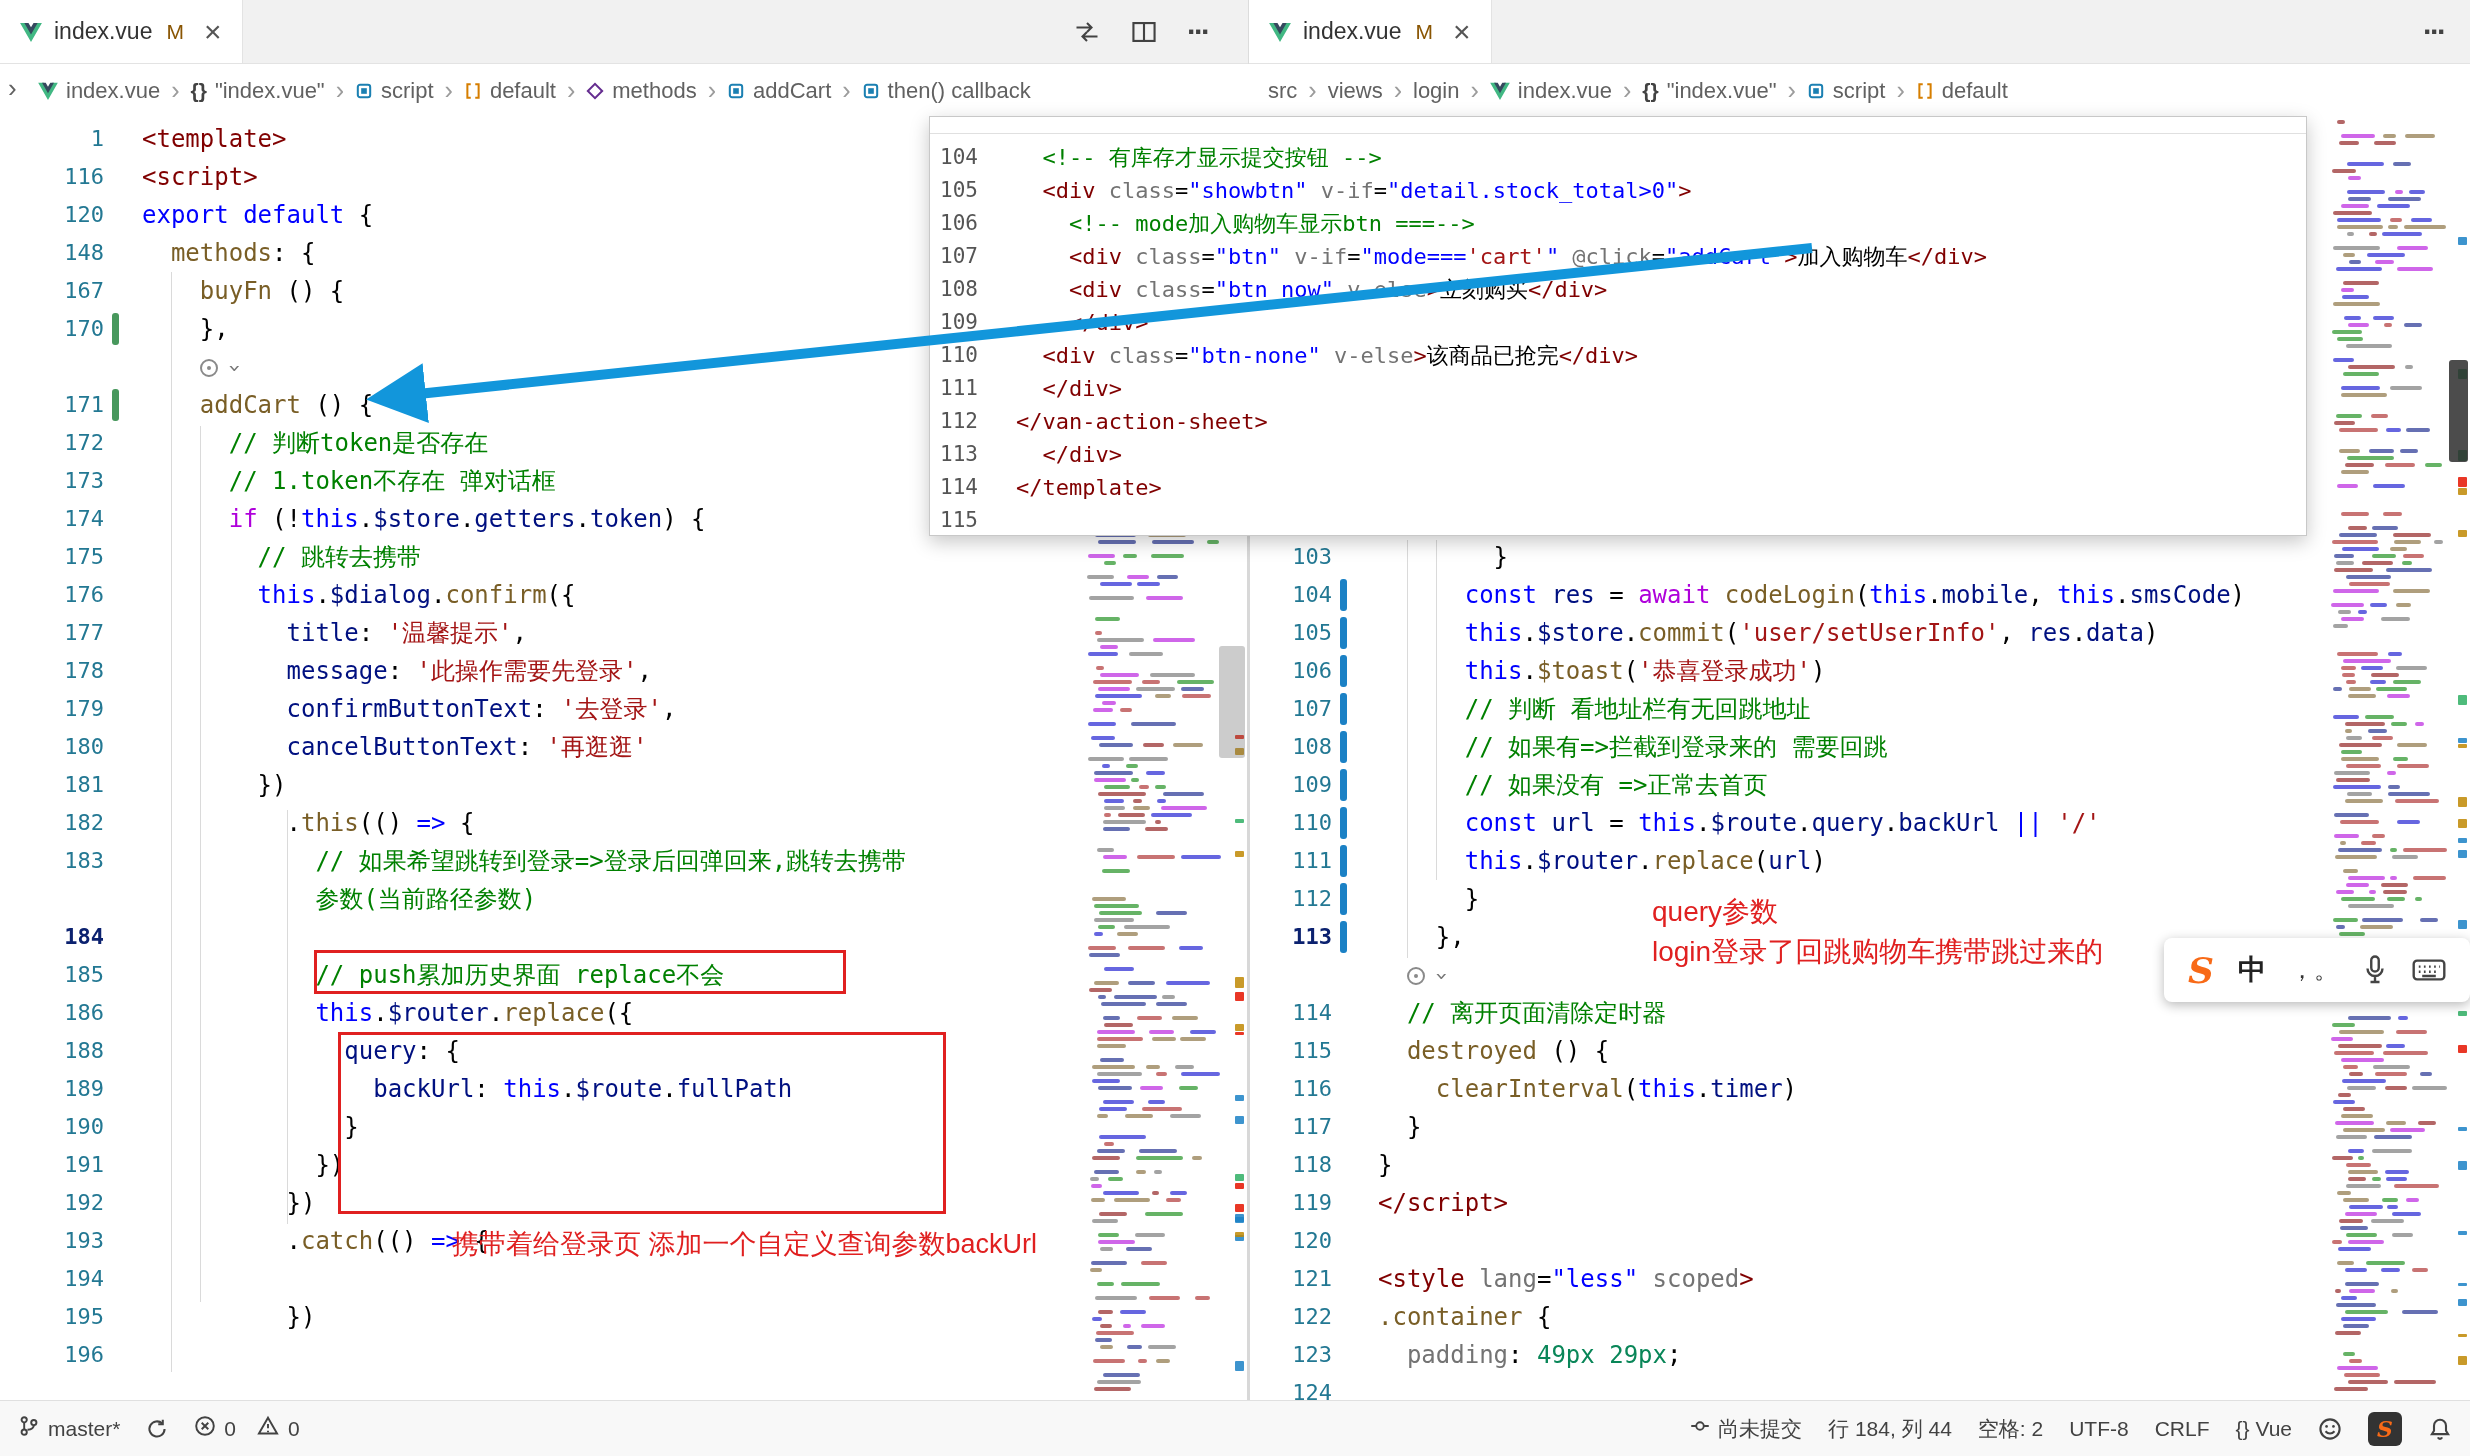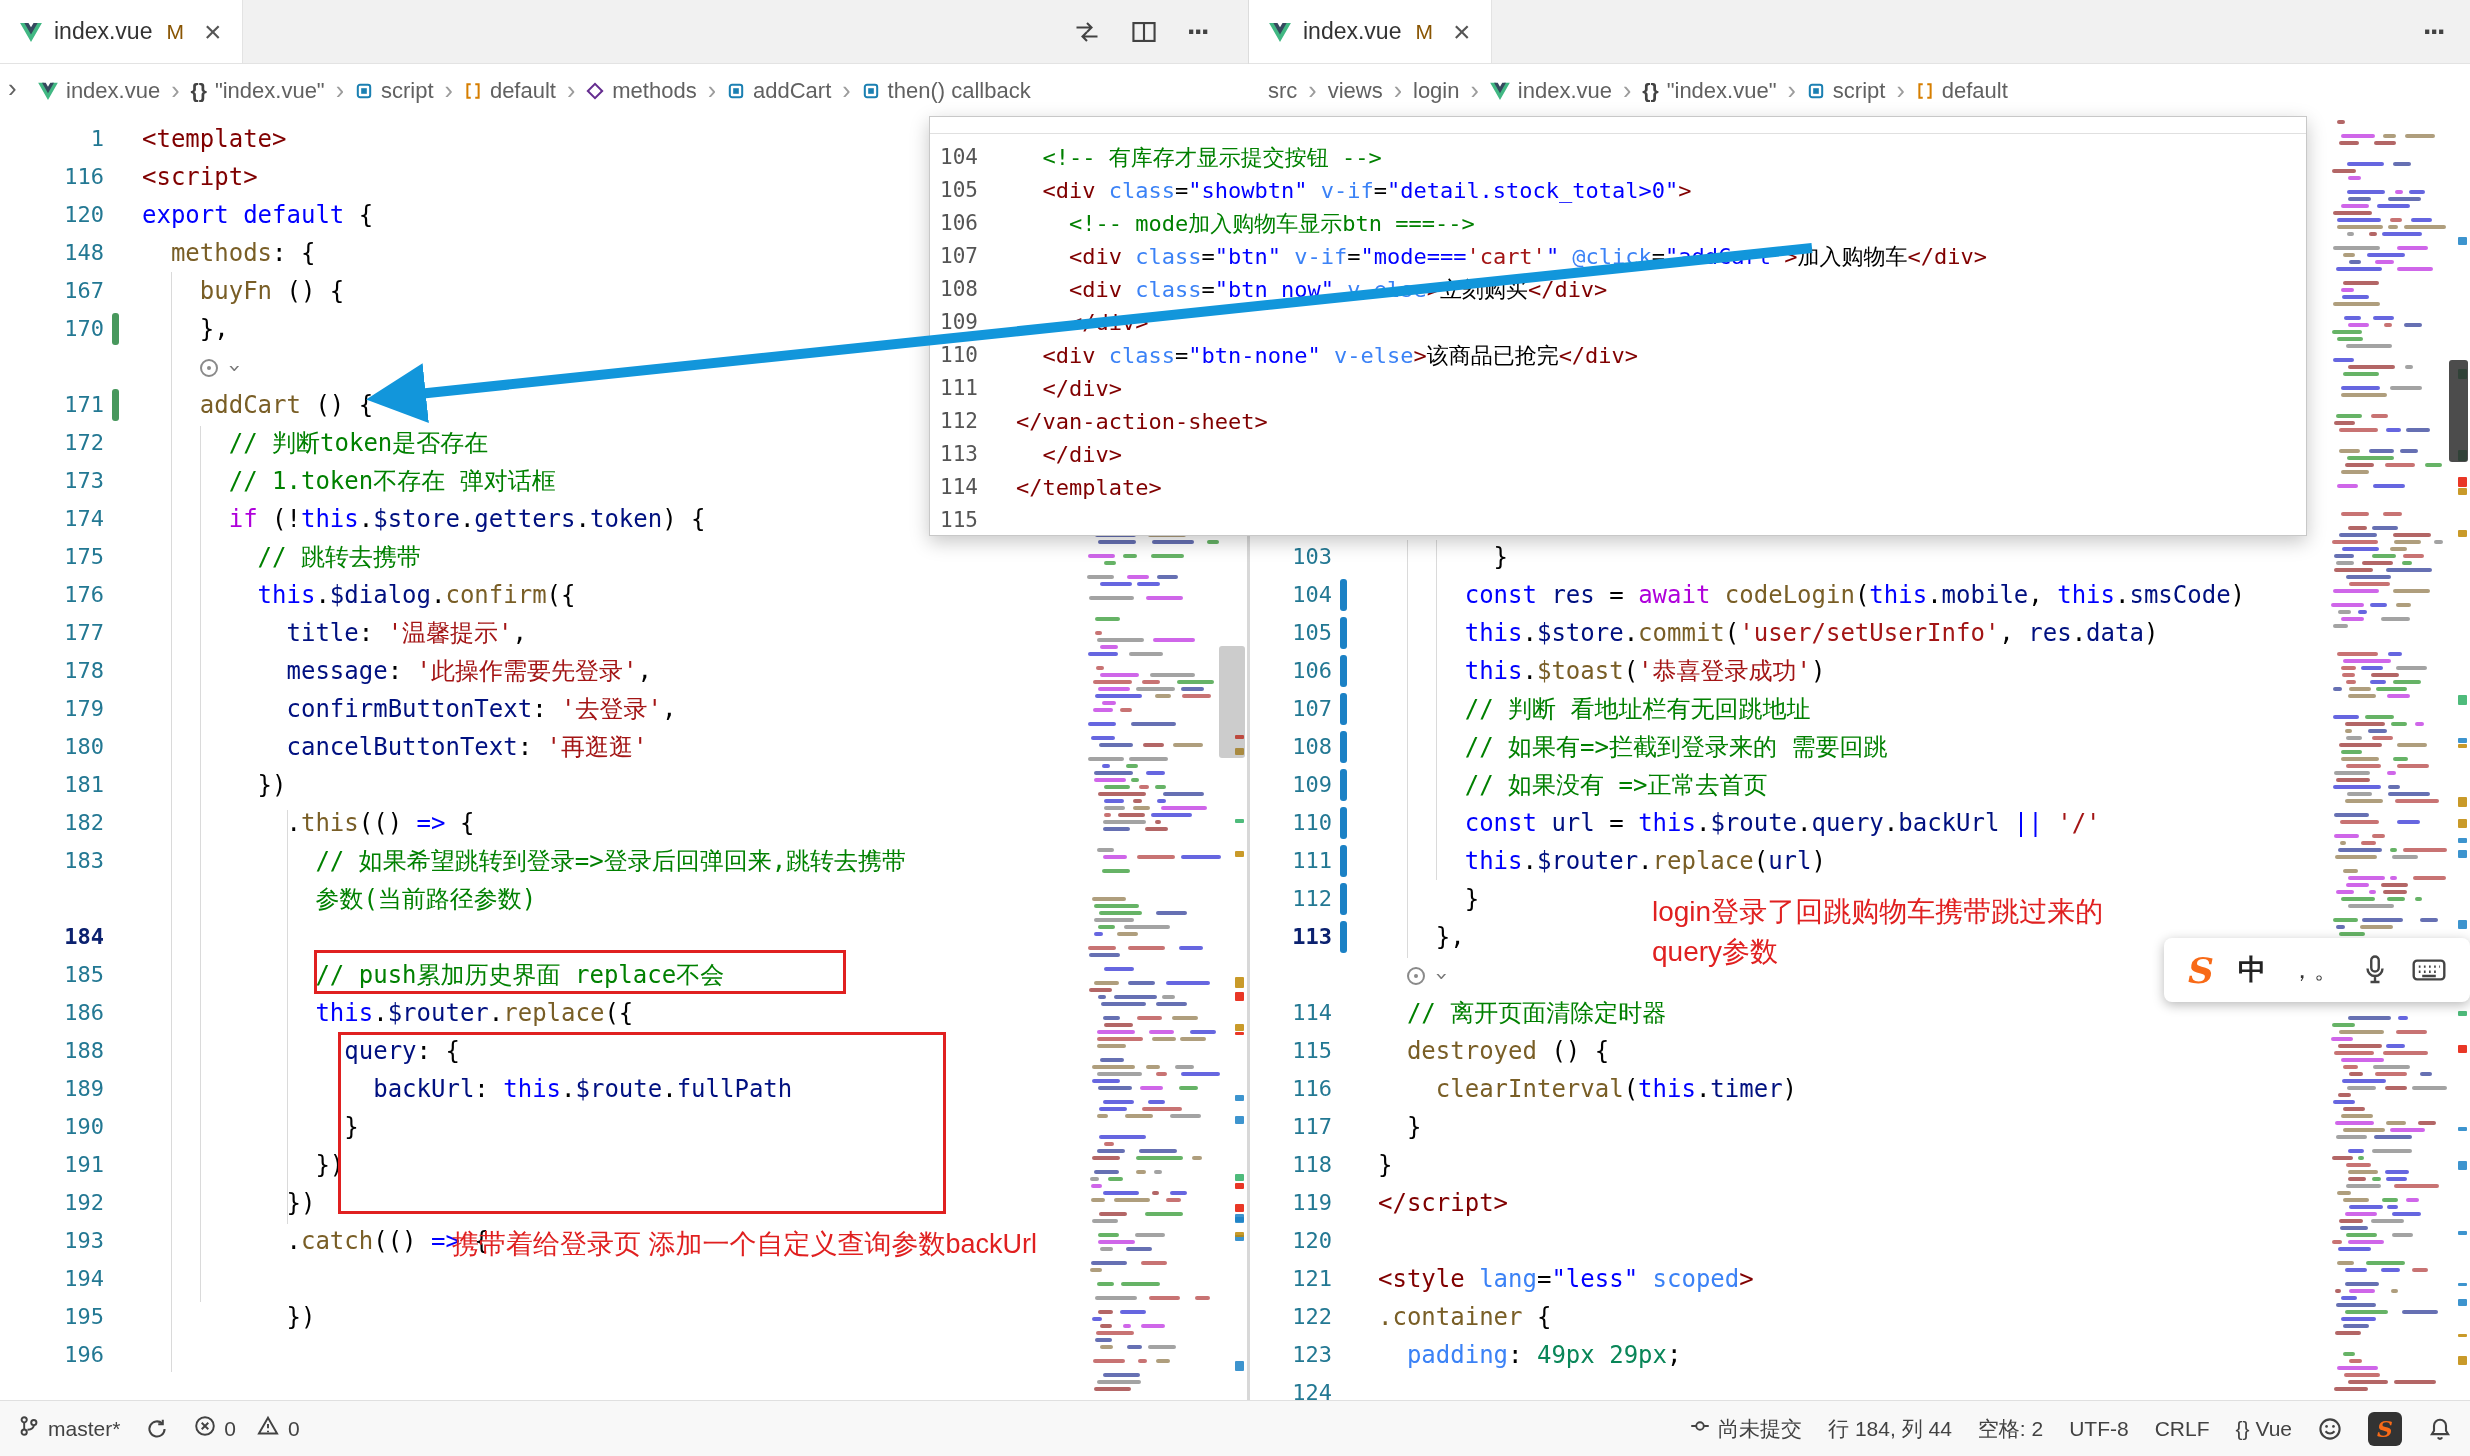--- a/index.html
+++ b/index.html
@@ -39,21 +39,21 @@
 .crow{position:relative;display:flex;height:38px;line-height:38px;font-family:"DejaVu Sans Mono",monospace;font-size:24px;white-space:pre}
 .ln{flex:0 0 104px;text-align:right;color:#237893;font-size:22px}
 #code-right .ln{flex:0 0 82px}
 .ln.act{color:#0b216f;font-weight:700}
 .ct{padding-left:38px;color:#000}
 #code-right .ct{padding-left:46px}
 .gitbar{position:absolute;left:112px;top:3px;height:32px;width:7px;border-radius:3px}
 #code-right .gitbar{left:90px}
 .git-add{background:#48985d}
 .git-mod{background:#1b81c5}
-.tk-t{color:#800000}.tk-a{color:#3b82f6}.tk-v{color:#0000ff}.tk-s{color:#a31515}
+.tk-t{color:#800000}.tk-a{color:#737373}.tk-v{color:#0000ff}.tk-s{color:#a31515}
 .tk-c{color:#008000}.tk-k{color:#0000ff}.tk-x{color:#af00db}.tk-f{color:#795e26}
 .tk-p{color:#001080}.tk-n{color:#098658}.tk-d{color:#000}
 .gear{display:inline-block;width:18px;height:18px;border:2px solid #8a8a8a;border-radius:50%;position:relative;vertical-align:middle}
 .gear::before{content:"";position:absolute;left:5px;top:5px;width:4px;height:4px;background:#8a8a8a;border-radius:50%}
 .gchev{display:inline-block;color:#777;font-size:22px;margin-left:10px;transform:rotate(90deg);vertical-align:middle}
 .guide{position:absolute;width:1px;background:#dadada;z-index:1}
 .divider{position:absolute;left:1247px;top:116px;width:3px;height:1284px;background:#d8d8d8;z-index:2}
 
 
 .minimap{position:absolute;top:116px;height:1284px;overflow:hidden;z-index:2}
@@ -939,22 +939,22 @@
         <div class="crow"><span class="ln">113</span><span class="ct"><span class="tk-t">  &lt;/div&gt;</span></span></div>
         <div class="crow"><span class="ln">114</span><span class="ct"><span class="tk-t">&lt;/template&gt;</span></span></div>
         <div class="crow"><span class="ln">115</span><span class="ct"></span></div>
       </div>
   </div>
 
   <div class="redbox" id="redbox-1"></div>
   <div class="redbox" id="redbox-2"></div>
   <div class="rednote" id="rednote-left">携带着给登录页 添加一个自定义查询参数backUrl</div>
   <div class="rednote" id="rednote-right">
+    <div>query参数</div>
     <div>login登录了回跳购物车携带跳过来的</div>
-    <div>query参数</div>
   </div>
 
   <svg class="arrow-layer">
     <defs>
       <marker id="ah" markerWidth="6" markerHeight="6" refX="4.6" refY="3" orient="auto">
         <polygon points="0 0, 6 3, 0 6" fill="#1296db"></polygon>
       </marker>
     </defs>
     <line x1="1812" y1="248" x2="380" y2="398" stroke="#1296db" stroke-width="10" marker-end="url(#ah)"></line>
   </svg>

